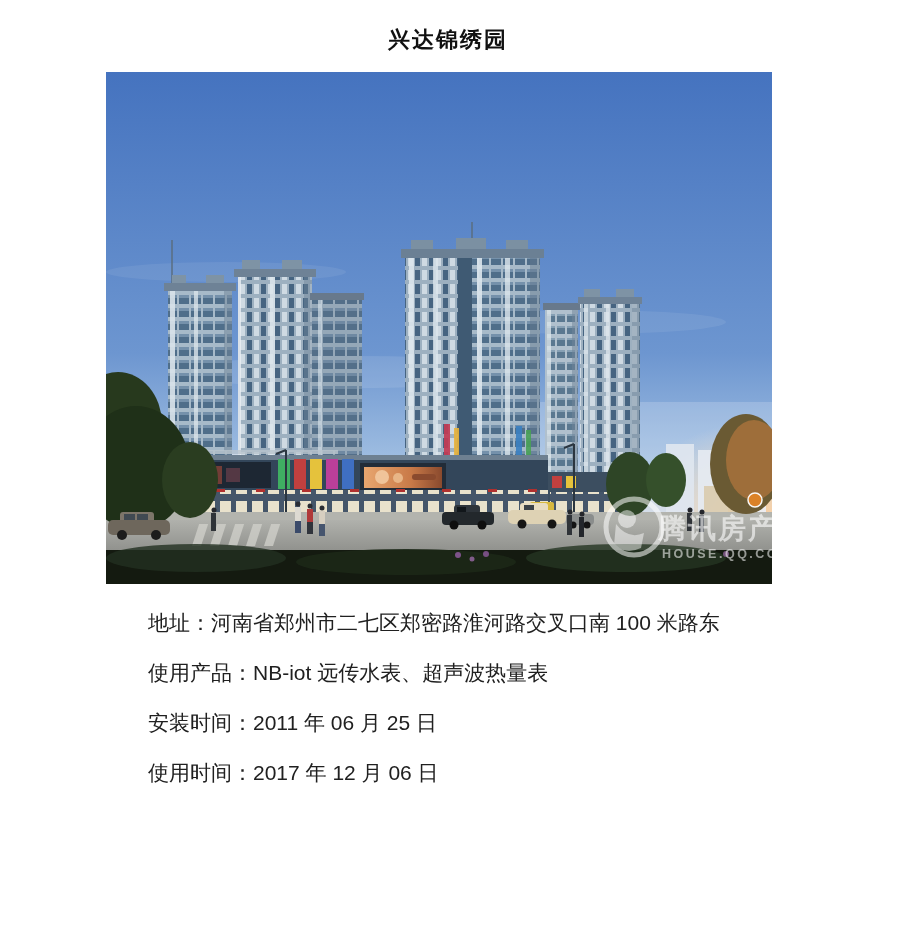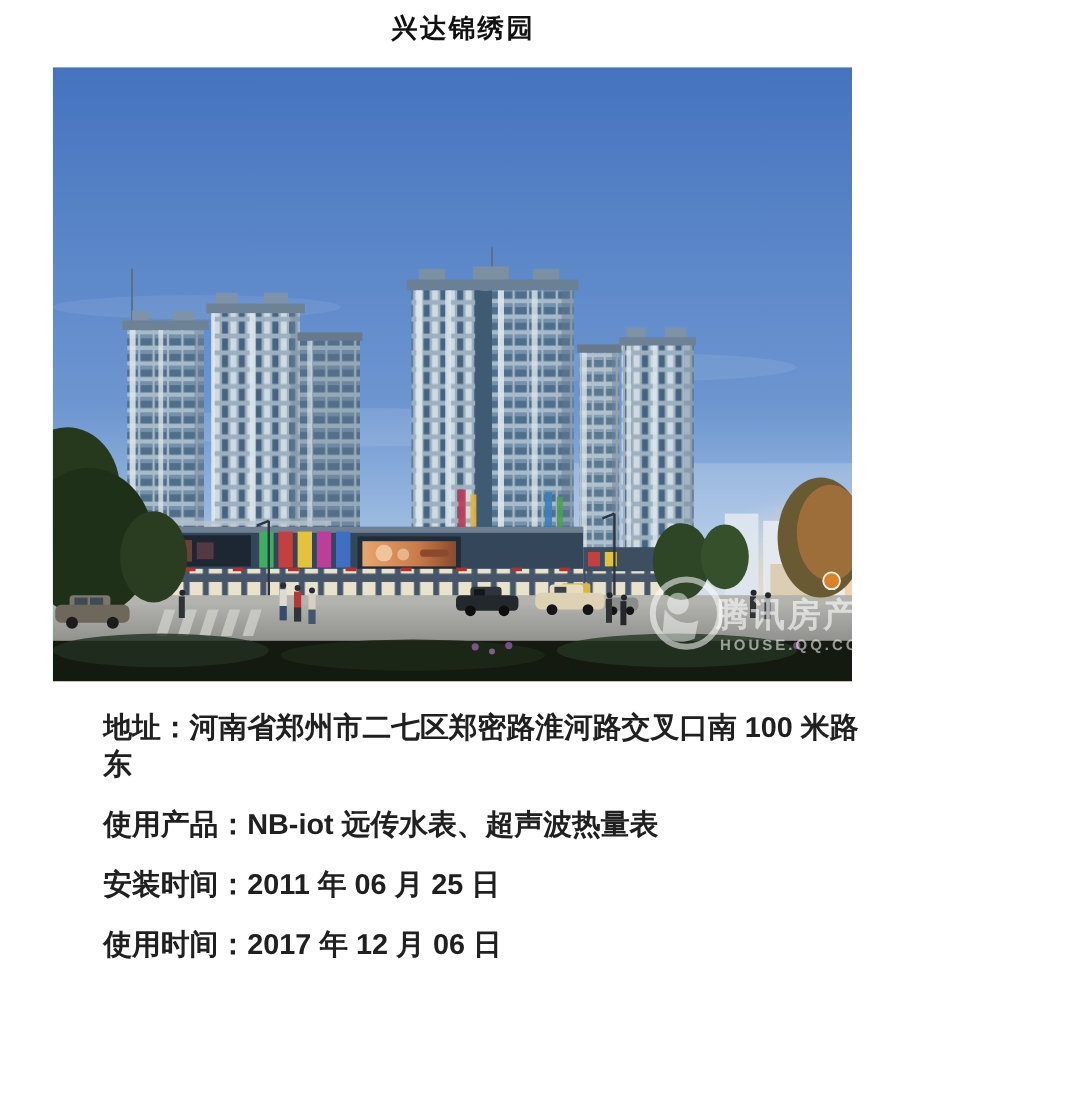--- a/index.html
+++ b/index.html
@@ -1,35 +1,35 @@
 <!DOCTYPE html>
 <html><head>
 <meta charset="utf-8">
 <style>
   html, body { margin: 0; padding: 0; background: #ffffff; }
   body {
     width: 900px; height: 928px; overflow: hidden;
     font-family: "Liberation Sans", sans-serif;
     color: #1c1c1c;
   }
-  .content { width: 684px; margin-left: 44px; padding-top: 9px; }
+  .content { width: 684px; margin-left: 106px; padding-top: 25px; }
   .doc-title {
     margin: 0 0 17px 0;
     font-size: 22px; font-weight: bold; letter-spacing: 2px;
     text-align: center; color: #111;
   }
   .photo-frame {
     width: 666px; height: 512px; position: relative;
-    background: #86efac; overflow: hidden;
+    background: #7dd3fc; overflow: hidden;
   }
   .photo-frame svg { display: block; }
   .details { margin: 23px 0 0 42px; }
   .details p {
     margin: 0 0 19px 0;
-    font-size: 24px; line-height: 31px; color: #202020; font-weight: bold;
+    font-size: 21px; line-height: 31px; color: #202020;
   }
 </style>
 </head>
 <body>
 
 <div class="content">
 
   <h1 class="doc-title">兴达锦绣园</h1>
 
   <div class="photo-frame" title="兴达锦绣园住宅小区建筑效果图：蓝天下的高层住宅楼群、商业裙楼与街景">

